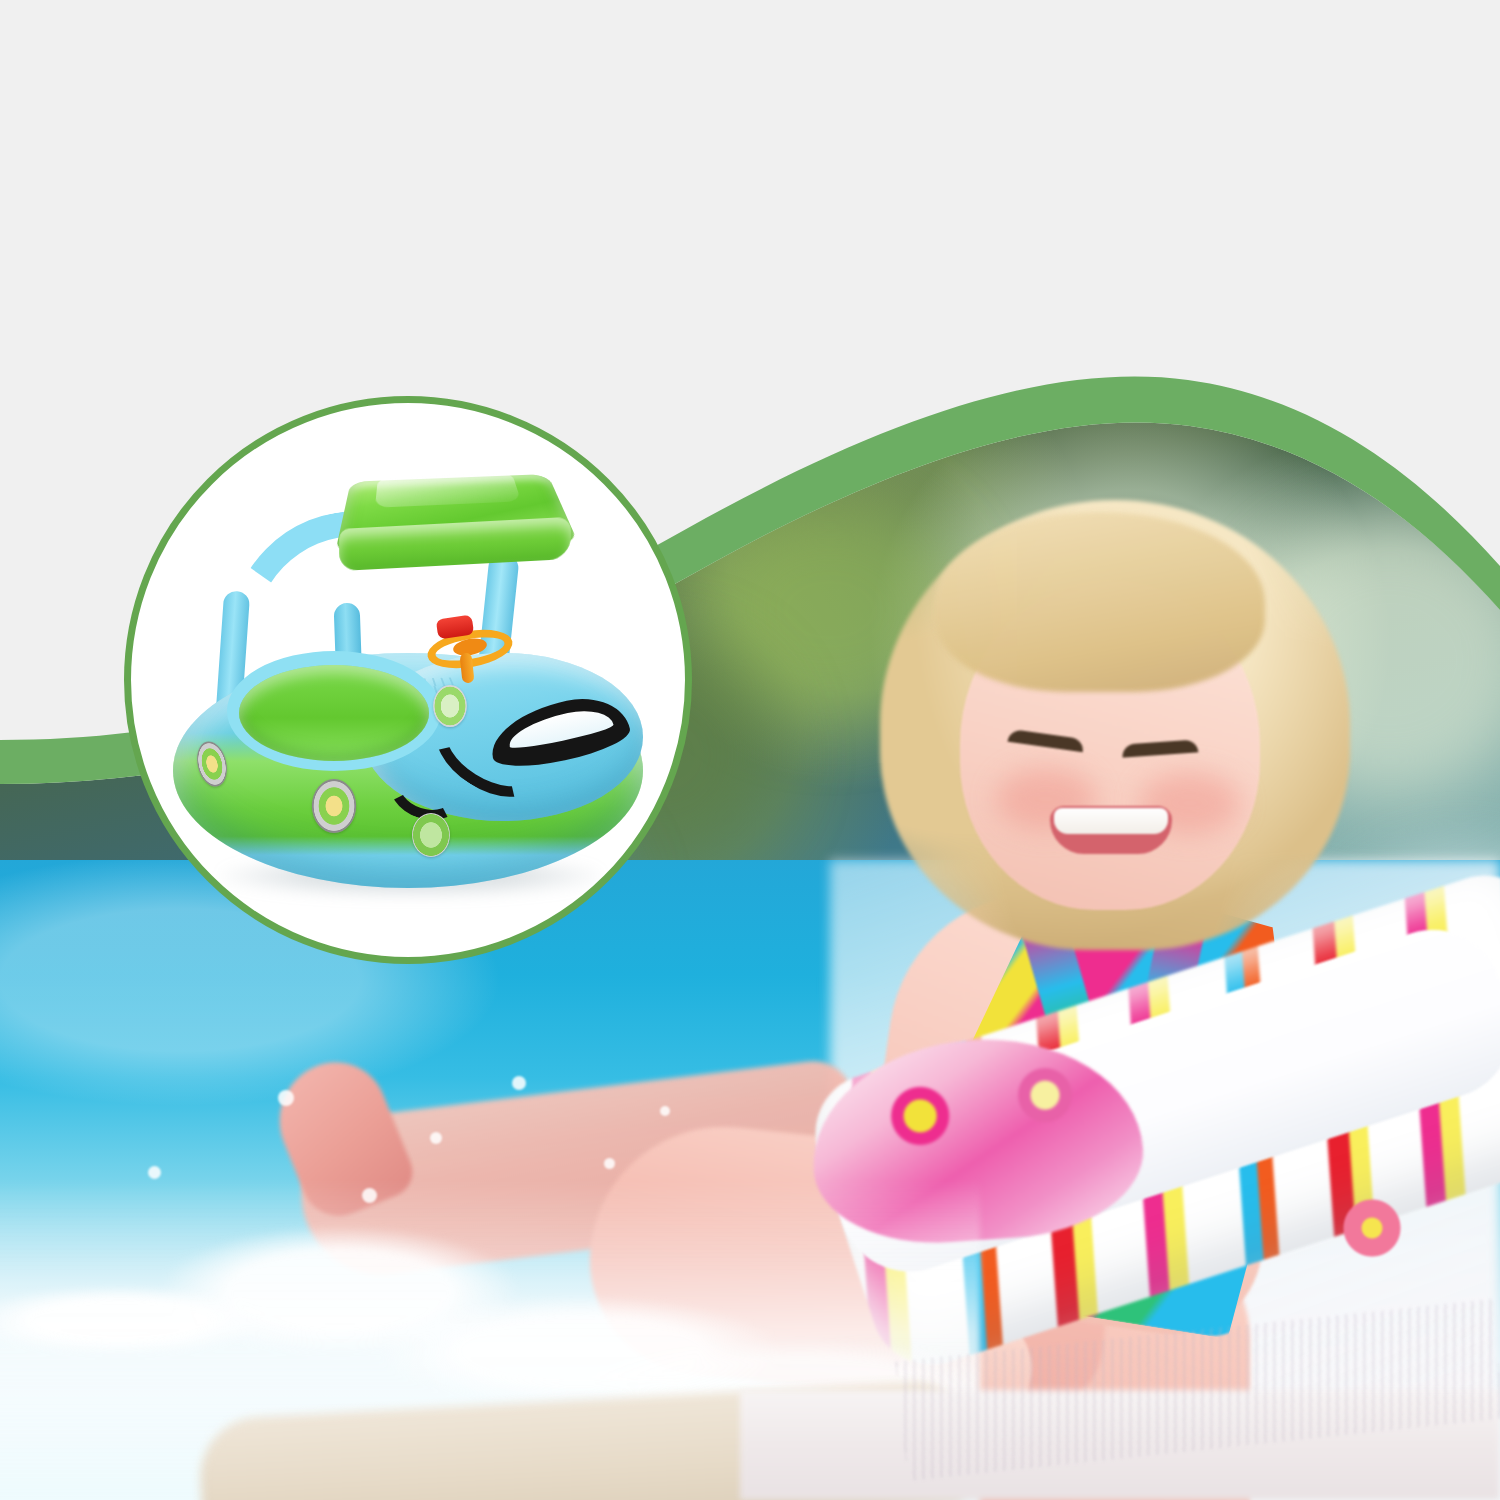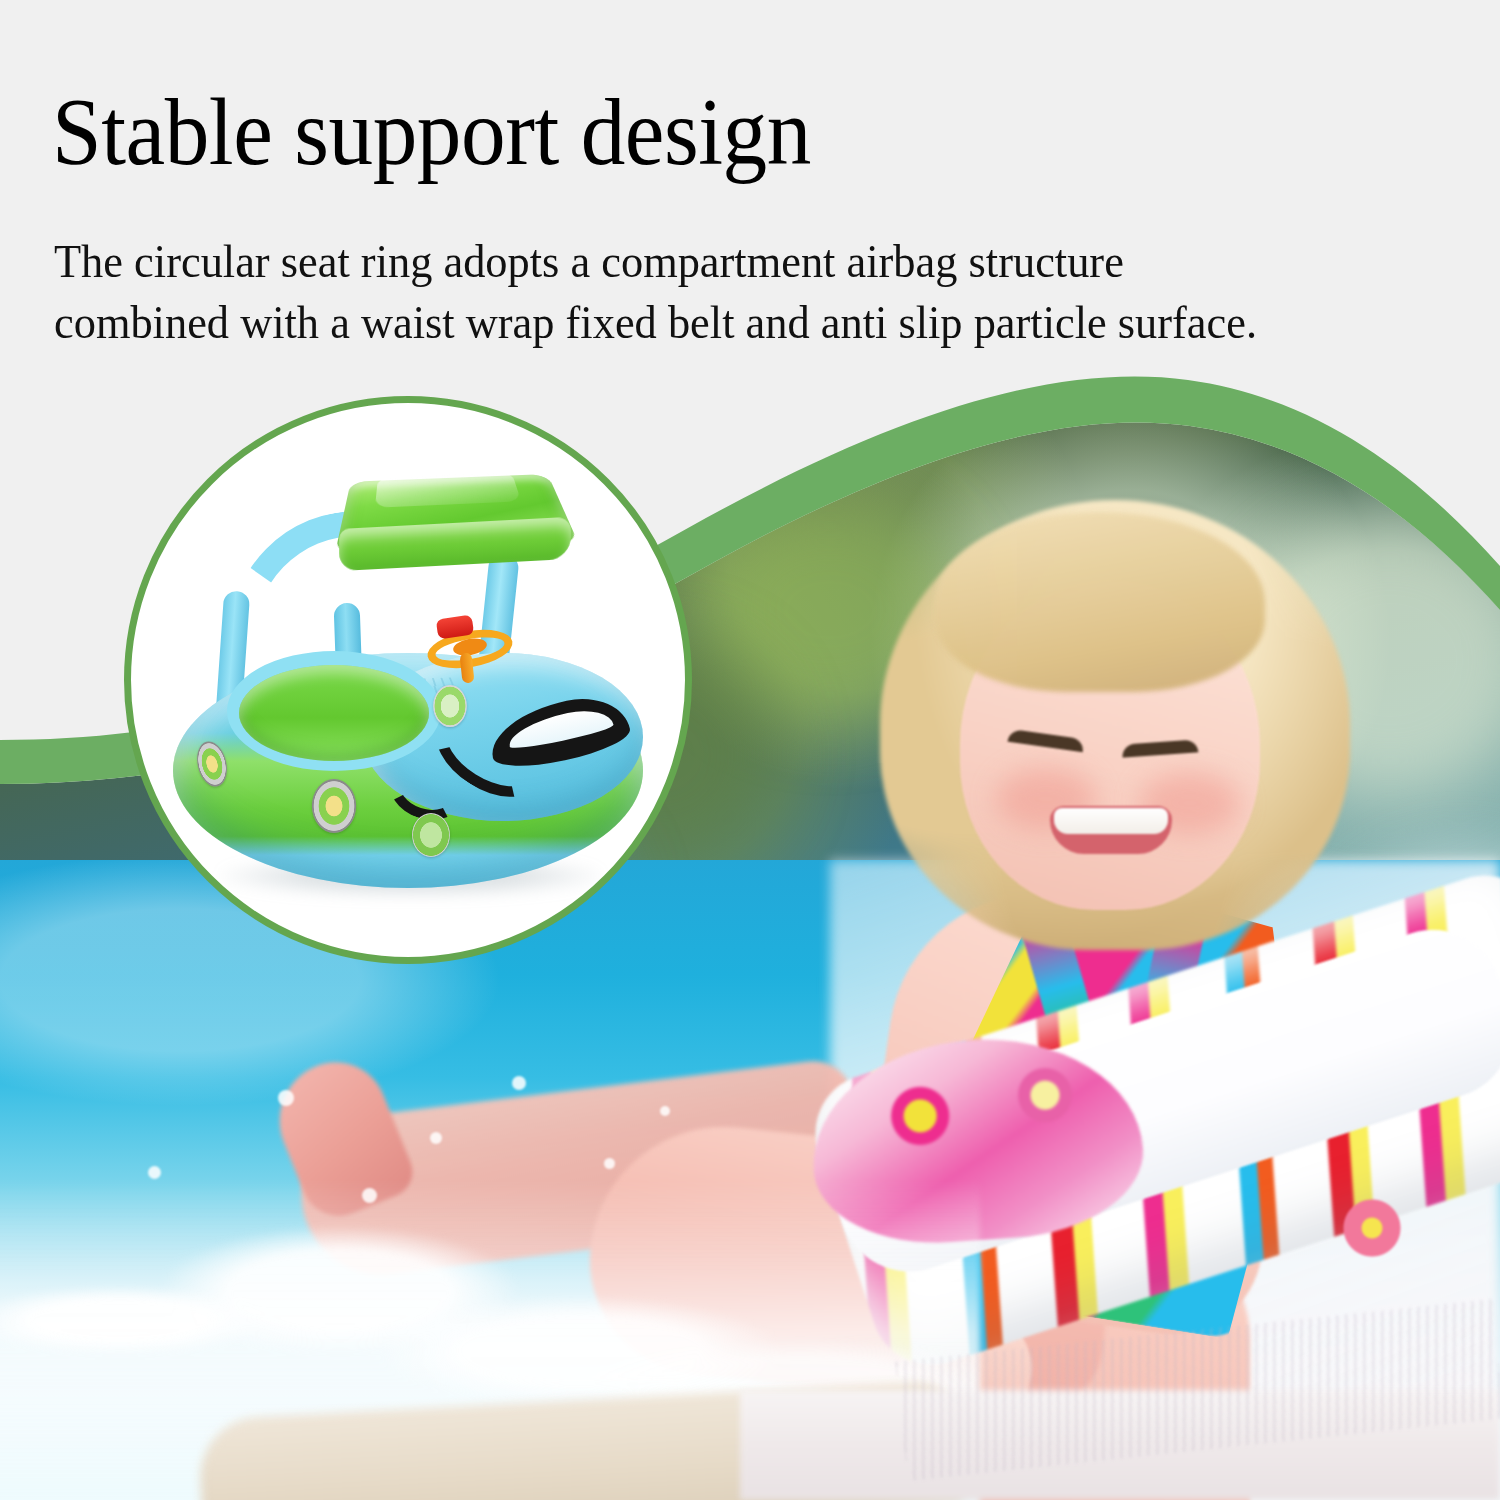--- a/index.html
+++ b/index.html
@@ -478,21 +478,14 @@
       <div class="p-wheel-stem"></div>
       <div class="p-horn"></div>
 
       <div class="p-decal d1"></div>
       <div class="p-decal d2"></div>
       <div class="p-decal d3"></div>
       <div class="p-decal d4"></div>
     </div>
   </div>
 
-  <div class="hdr">
-    <div class="title">Stable support design</div>
-    <div class="subtitle">
-      <span>The circular seat ring adopts a compartment airbag structure</span>
-      <span class="l2">combined with a waist wrap fixed belt and anti slip particle surface.</span>
-    </div>
-  </div>
 
 </div>
 
 </body></html>

